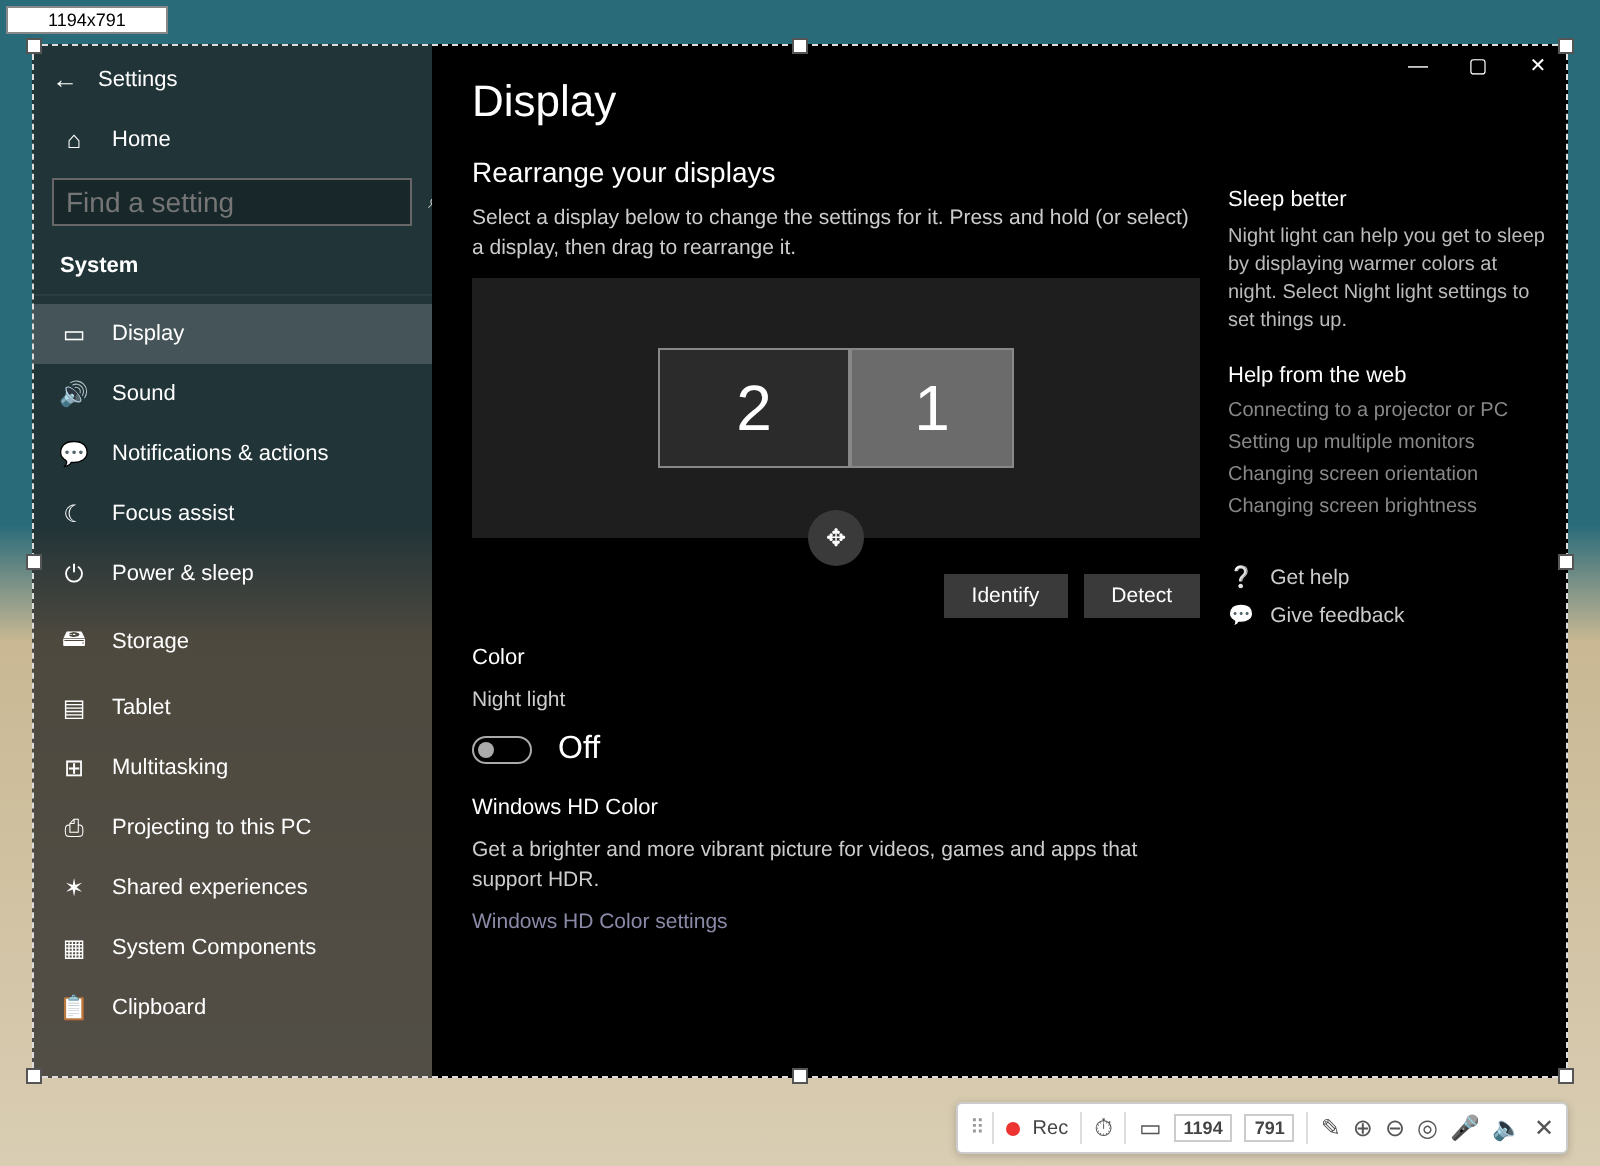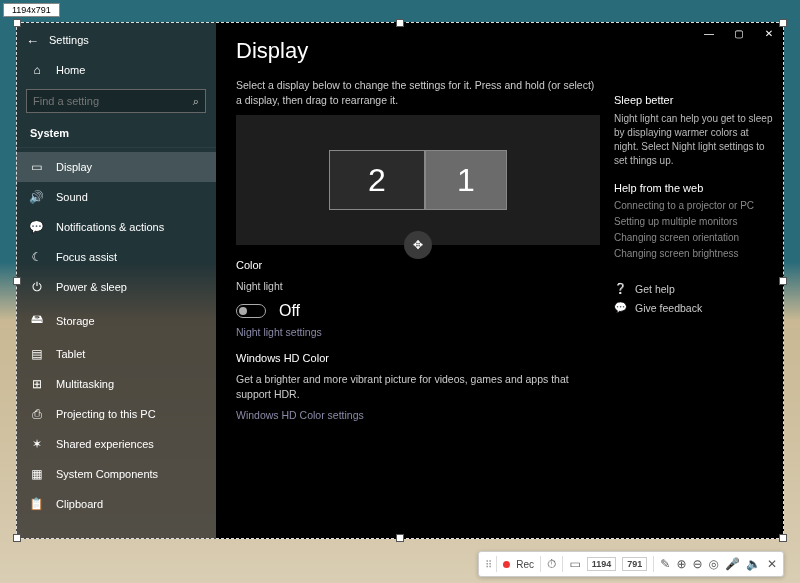--- a/index.html
+++ b/index.html
@@ -1,37 +1,37 @@
 <!DOCTYPE html>
 <html><head>
 <meta charset="utf-8">
 <style>
   * { box-sizing: border-box; margin: 0; padding: 0; font-family: "Segoe UI", Arial, sans-serif; }
   body { width: 800px; height: 583px; overflow: hidden; background: linear-gradient(to bottom, #2a6b7a 0%, #2a6b7a 45%, #c9b893 55%, #d9cdb3 100%); position: relative; }
 
-  .dim-badge { position: absolute; top: 3px; left: 3px; background: #fff; border: 1px solid #888; font-size: 9px; padding: 1px 8px; z-index: 50; }
+  .dim-badge { position: absolute; top: 3px; left: 3px; background: #fff; border: 1px solid #888; font-size: 9px; padding: 1px 20px; z-index: 50; }
 
   
   .capture-frame { position: absolute; top: 22px; left: 16px; right: 16px; bottom: 44px; border: 1px dashed #ddd; }
   .capture-frame .handle { position: absolute; width: 8px; height: 8px; background: #fff; border: 1px solid #555; }
   .capture-frame .h-tl { top: -4px; left: -4px; } .capture-frame .h-tr { top: -4px; right: -4px; }
   .capture-frame .h-bl { bottom: -4px; left: -4px; } .capture-frame .h-br { bottom: -4px; right: -4px; }
   .capture-frame .h-t { top: -4px; left: 50%; margin-left: -4px; } .capture-frame .h-b { bottom: -4px; left: 50%; margin-left: -4px; }
   .capture-frame .h-l { left: -4px; top: 50%; margin-top: -4px; } .capture-frame .h-r { right: -4px; top: 50%; margin-top: -4px; }
 
   
   .win { position: absolute; top: 22px; left: 16px; right: 16px; bottom: 44px; display: flex; color: #fff; }
   .sidebar { width: 200px; background: rgba(30,30,30,0.72); display: flex; flex-direction: column; padding-top: 6px; }
   .sidebar .titlebar { display: flex; align-items: center; padding: 4px 10px 8px; font-size: 11px; }
   .sidebar .titlebar .back { margin-right: 10px; font-size: 13px; }
   .sidebar .home-row { display: flex; align-items: center; padding: 8px 14px; font-size: 11px; }
   .sidebar .home-row .ic { width: 14px; margin-right: 12px; font-size: 12px; display:inline-flex; justify-content:center; }
   .search-wrap { padding: 4px 10px 6px; }
   .search { display: flex; align-items: center; border: 1px solid #666; background: rgba(0,0,0,0.25); height: 24px; padding: 0 6px; }
-  .search input { flex: 1; background: transparent; border: none; color: #ccc; font-size: 11px; outline: none; }
+  .search input { flex: 1; background: transparent; border: none; color: #ccc; font-size: 14px; outline: none; }
   .search .sicon { font-size: 11px; color: #ccc; }
   .cat-label { padding: 8px 14px 8px; font-size: 11px; font-weight: 600; border-bottom: 1px solid rgba(255,255,255,0.05); }
   .navlist { list-style: none; margin-top: 4px; }
   .navlist li { display: flex; align-items: center; padding: 8px 14px; font-size: 11px; cursor: default; }
   .navlist li .ic { width: 14px; margin-right: 12px; font-size: 12px; display:inline-flex; justify-content:center; }
   .navlist li.active { background: rgba(255,255,255,0.16); }
 
   .main { flex: 1; background: #000; display: flex; position: relative; overflow:hidden; }
   .winbtns { position: absolute; top: 0; right: 0; display: flex; }
   .winbtns div { width: 30px; height: 22px; display: flex; align-items: center; justify-content: center; font-size: 10px; color:#fff; }
@@ -145,36 +145,40 @@
 
   <div class="main">
     <div class="winbtns">
       <div>—</div>
       <div>▢</div>
       <div>✕</div>
     </div>
 
     <div class="content">
       <h1>Display</h1>
+      <h2>Rearrange your displays</h2>
       <p class="desc">Select a display below to change the settings for it. Press and hold (or select) a display, then drag to rearrange it.</p>
       <div class="arrange-box">
         <div class="disp">
           <div class="d d2">2</div>
           <div class="d d1">1</div>
         </div>
         <div class="move-handle">✥</div>
       </div>
+      <div class="btn-row">
+        <button class="btn">Identify</button>
+        <button class="btn">Detect</button>
+      </div>
 
       <h3>Color</h3>
       <div class="desc">Night light</div>
       <div class="toggle-row">
         <div class="toggle"></div>
         <span>Off</span>
       </div>
-      <div class="link">Night light settings</div>
 
       <h3>Windows HD Color</h3>
       <p class="desc">Get a brighter and more vibrant picture for videos, games and apps that support HDR.</p>
       <div class="link">Windows HD Color settings</div>
     </div>
 
     <div class="aside">
       <h4>Sleep better</h4>
       <p>Night light can help you get to sleep by displaying warmer colors at night. Select Night light settings to set things up.</p>
       <h4>Help from the web</h4>

